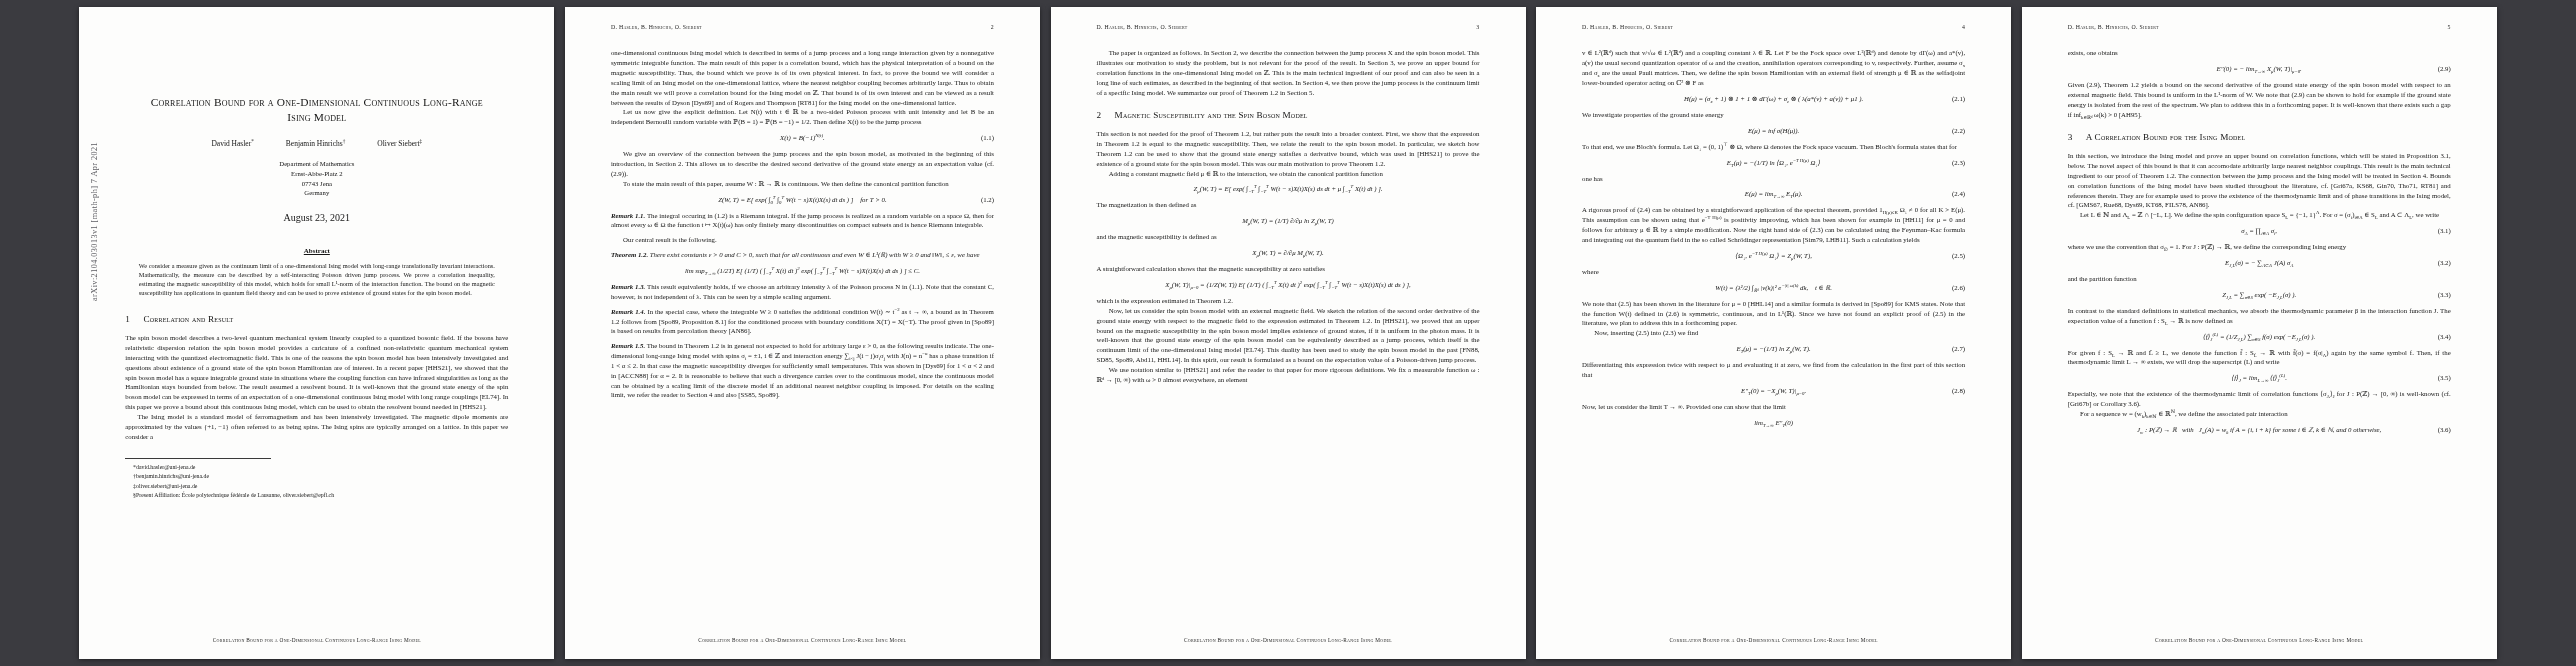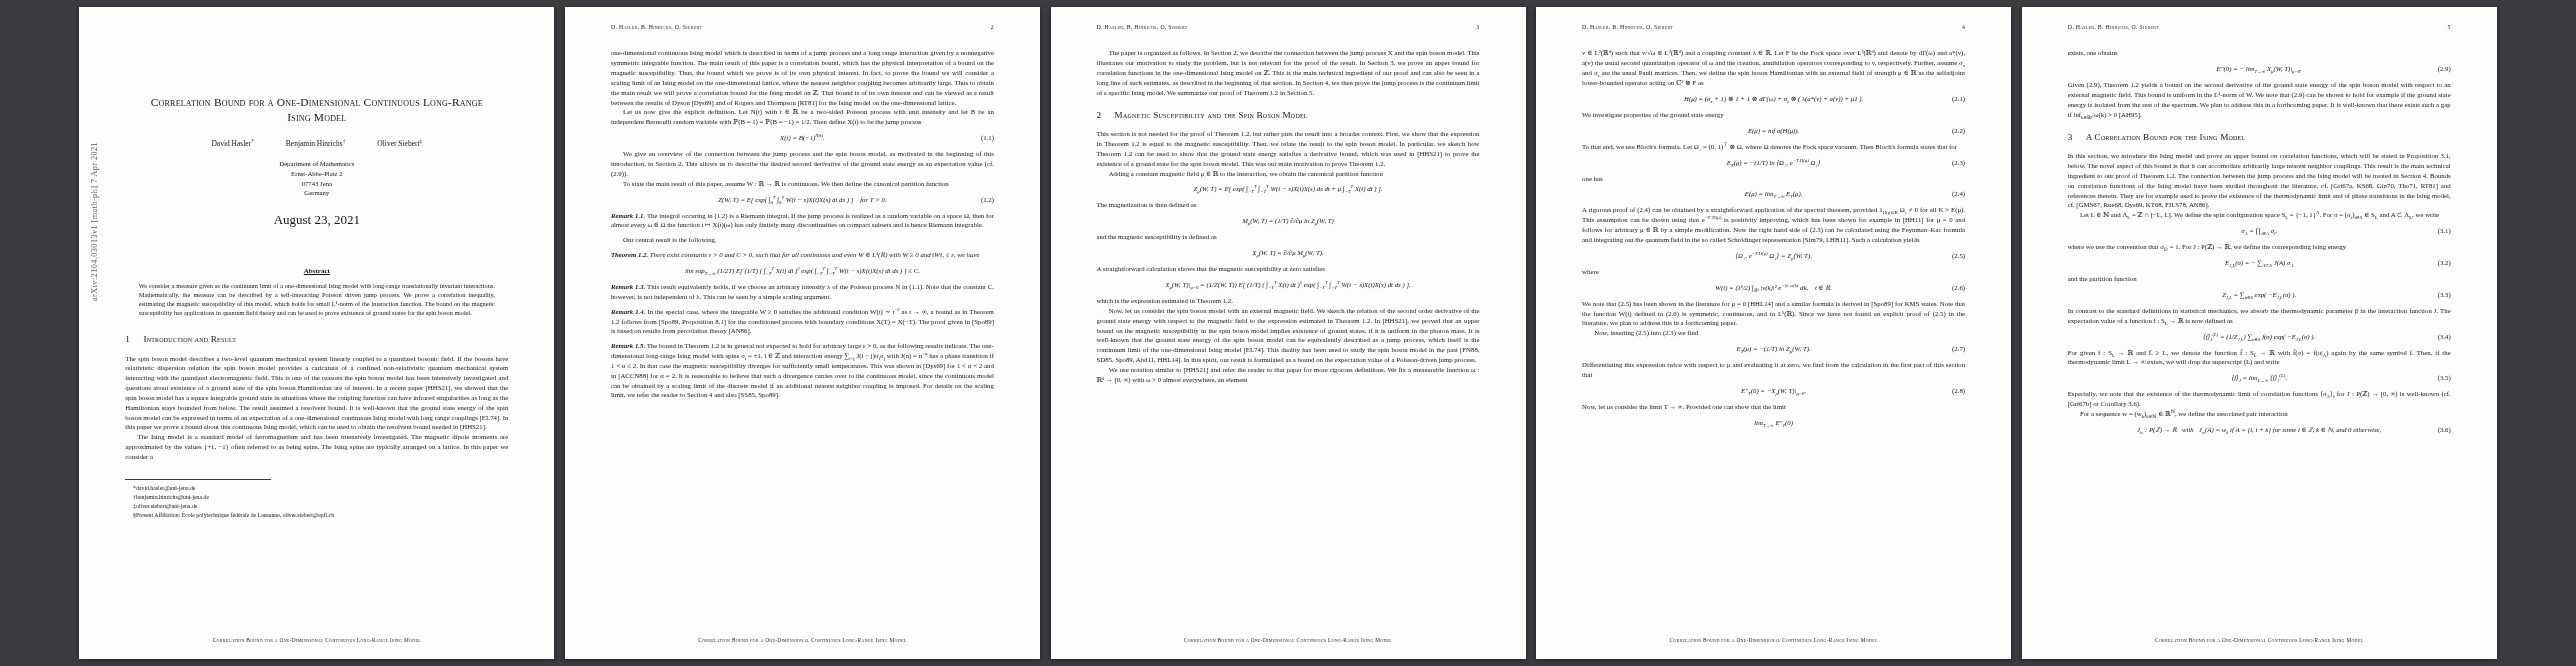--- a/index.html
+++ b/index.html
@@ -15,21 +15,21 @@
                  font-variant:small-caps; font-size:5.3px; letter-spacing:0.3px; color:#1d1d1d; }
   .page-body { margin-top:15.6px; font-size:6.8px; line-height:1.45; text-align:justify; }
   .page[data-page="0"] .page-body { margin-top:62px; }
   .arxiv-stamp { position:absolute; left:11px; top:36px; height:356px; writing-mode:vertical-rl;
                  transform:rotate(180deg); font-size:8.3px; color:#5b5b60; letter-spacing:0.4px;
                  text-align:center; white-space:nowrap; }
   .title { font-variant:small-caps; font-size:11.4px; line-height:1.32; text-align:center;
            max-width:333px; margin:0 auto 14.5px; letter-spacing:0.2px; }
   .authors { display:flex; justify-content:center; gap:32px; font-size:7.5px; margin-bottom:9px; }
   .affil { text-align:center; font-size:6.7px; line-height:1.45; margin-bottom:13.3px; }
-  .date { text-align:center; font-size:13px; margin-bottom:36px; }
+  .date { text-align:center; font-size:10px; margin-bottom:20px; }
   .abs-head { text-align:center; font-weight:bold; font-size:7px; margin-bottom:5px;text-decoration:underline; }
   .abstract { max-width:356px; margin:0 auto 15.6px; font-size:6.3px; line-height:1.43; text-align:justify; }
   .section-heading { font-weight:normal; font-variant:small-caps; font-size:9.2px; margin:11px 0 7.2px;
                      text-align:left; letter-spacing:0.2px; }
   .sec-num { margin-right:13.3px; }
   p.para { margin:0; }
   p.para.indent { text-indent:12.2px; }
   p.remark { margin:5px 0; }
   .rlabel { font-weight:bold; font-style:italic; }
   .thm-body { font-style:italic; }
@@ -54,21 +54,21 @@
         <div class="title">Correlation Bound for a One-Dimensional Continuous Long-Range Ising Model</div>
         <div class="authors">
           <span class="author">David Hasler<sup>*</sup></span>
           <span class="author">Benjamin Hinrichs<sup>†</sup></span>
           <span class="author">Oliver Siebert<sup>‡</sup></span>
         </div>
         <div class="affil">Department of Mathematics<br>Ernst-Abbe-Platz 2<br>07743 Jena<br>Germany</div>
         <div class="date">August 23, 2021</div>
         <div class="abs-head">Abstract</div>
         <div class="abstract">We consider a measure given as the continuum limit of a one-dimensional Ising model with long-range translationally invariant interactions. Mathematically, the measure can be described by a self-interacting Poisson driven jump process. We prove a correlation inequality, estimating the magnetic susceptibility of this model, which holds for small L¹-norm of the interaction function. The bound on the magnetic susceptibility has applications in quantum field theory and can be used to prove existence of ground states for the spin boson model.</div>
-        <div class="section-heading"><span class="sec-num">1</span><span>Introduction and Result</span></div>
+        <div class="section-heading"><span class="sec-num">1</span><span>Correlation and Result</span></div>
         <p class="para">The spin boson model describes a two-level quantum mechanical system linearly coupled to a quantized bosonic field. If the bosons have relativistic dispersion relation the spin boson model provides a caricature of a confined non-relativistic quantum mechanical system interacting with the quantized electromagnetic field. This is one of the reasons the spin boson model has been intensively investigated and questions about existence of a ground state of the spin boson Hamiltonian are of interest. In a recent paper [HHS21], we showed that the spin boson model has a square integrable ground state in situations where the coupling function can have infrared singularities as long as the Hamiltonian stays bounded from below. The result assumed a resolvent bound. It is well-known that the ground state energy of the spin boson model can be expressed in terms of an expectation of a one-dimensional continuous Ising model with long range couplings [EL74]. In this paper we prove a bound about this continuous Ising model, which can be used to obtain the resolvent bound needed in [HHS21].</p>
         <p class="para indent">The Ising model is a standard model of ferromagnetism and has been intensively investigated. The magnetic dipole moments are approximated by the values {+1, −1} often referred to as being spins. The Ising spins are typically arranged on a lattice. In this paper we consider a</p>
         <div class="footnotes">
           <div class="fn">*david.hasler@uni-jena.de</div>
           <div class="fn">†benjamin.hinrichs@uni-jena.de</div>
           <div class="fn">‡oliver.siebert@uni-jena.de</div>
           <div class="fn">§Present Affiliation: École polytechnique fédérale de Lausanne, oliver.siebert@epfl.ch</div>
         </div>
       </div>
     <div class="page-footer">Correlation Bound for a One-Dimensional Continuous Long-Range Ising Model</div>

